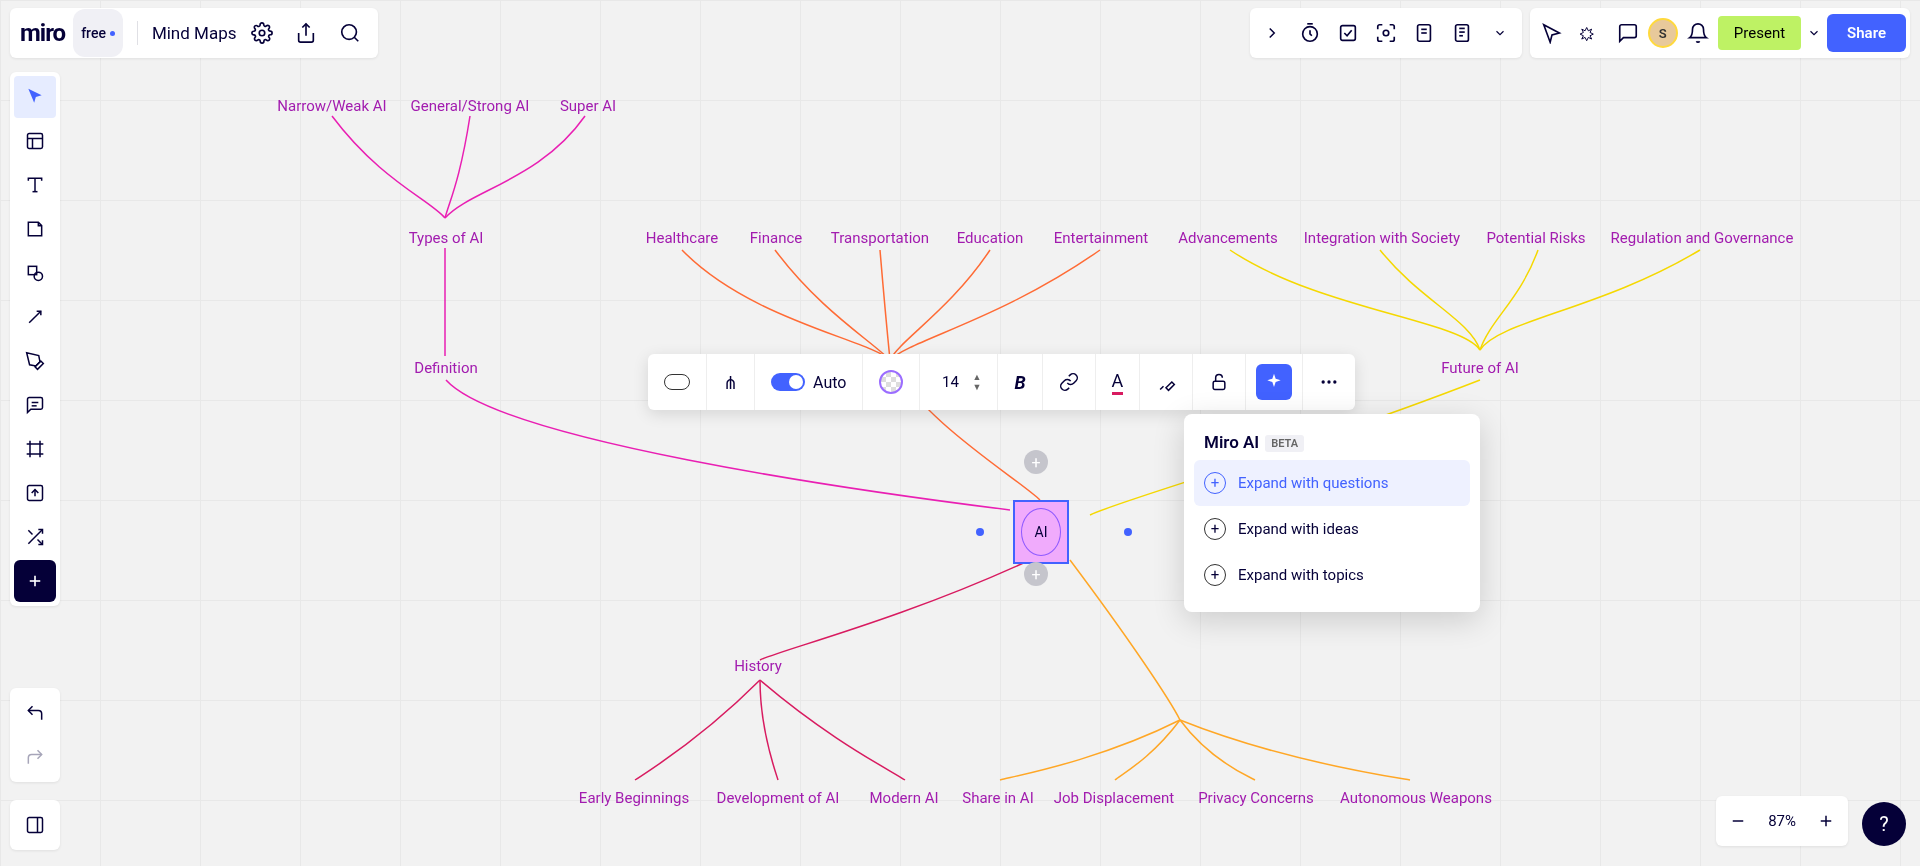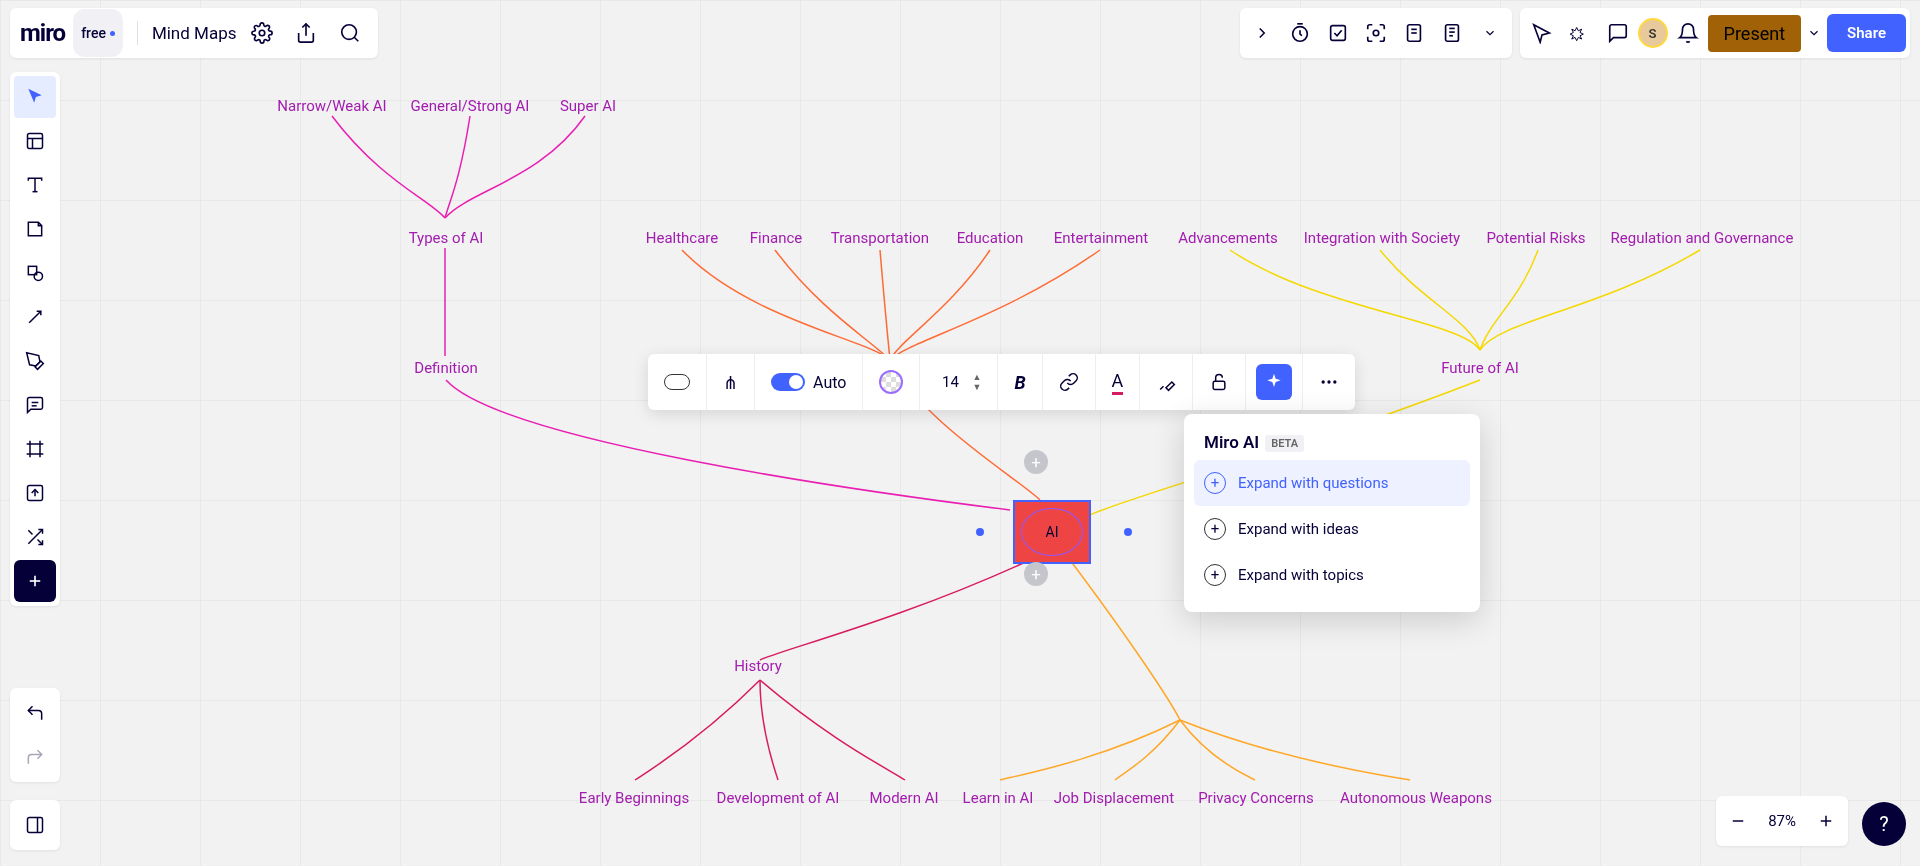--- a/index.html
+++ b/index.html
@@ -8,33 +8,33 @@
 .top-left{position:absolute;top:8px;left:10px;display:flex;align-items:center;gap:8px;background:#fff;border-radius:6px;padding:6px 10px;height:50px;box-shadow:0 1px 3px rgba(0,0,0,.08);}
 .logo{font-weight:700;font-size:24px;letter-spacing:-1px;}
 .plan-badge{background:#f0f0f5;padding:16px 8px;border-radius:12px;font-size:14px;font-weight:500;display:flex;align-items:center;gap:4px;}
 .dot{width:5px;height:5px;background:#4262ff;border-radius:50%;}
 .divider{width:1px;height:24px;background:#e0e0e5;margin:0 6px;}
 .board-name{font-size:17px;font-weight:400;text-align:right;}
 .icon-btn{width:36px;height:36px;display:flex;align-items:center;justify-content:center;border:none;background:transparent;cursor:pointer;border-radius:4px;}
 .top-right{position:absolute;top:8px;right:10px;display:flex;gap:8px;align-items:center;}
 .tr-group{background:#fff;border-radius:6px;padding:4px;display:flex;align-items:center;gap:2px;height:50px;box-shadow:0 1px 3px rgba(0,0,0,.08);}
 .avatar{width:30px;height:30px;border-radius:50%;background:#e8c99b;display:flex;align-items:center;justify-content:center;font-size:13px;font-weight:600;color:#333;border:2px solid #ffd93d;}
-.present-btn{background:#a16207;border:none;padding:8px 16px;font-size:18px;cursor:pointer;border-radius:4px;display:flex;align-items:center;gap:6px;}
+.present-btn{background:#bef264;border:none;padding:8px 16px;font-size:15px;cursor:pointer;border-radius:4px;display:flex;align-items:center;gap:6px;}
 .share-btn{background:#4262ff;color:#fff;border:none;padding:10px 20px;font-size:15px;font-weight:600;cursor:pointer;border-radius:6px;}
 .left-toolbar{position:absolute;left:10px;top:72px;width:50px;background:#fff;border-radius:6px;display:flex;flex-direction:column;padding:4px;gap:2px;box-shadow:0 1px 3px rgba(0,0,0,.08);}
 .tool{width:42px;height:42px;display:flex;align-items:center;justify-content:center;border-radius:4px;cursor:pointer;}
 .tool.active{background:#e6ecff;}
 .tool.dark{background:#050038;color:#fff;border-radius:6px;}
 .left-toolbar-2{position:absolute;left:10px;top:688px;width:50px;background:#fff;border-radius:6px;display:flex;flex-direction:column;padding:4px;gap:2px;box-shadow:0 1px 3px rgba(0,0,0,.08);}
 .left-toolbar-3{position:absolute;left:10px;top:800px;width:50px;background:#fff;border-radius:6px;display:flex;flex-direction:column;padding:4px;box-shadow:0 1px 3px rgba(0,0,0,.08);}
 .zoom-bar{position:absolute;bottom:20px;right:72px;background:#fff;border-radius:6px;display:flex;align-items:center;padding:4px;height:50px;box-shadow:0 1px 3px rgba(0,0,0,.08);}
 .zoom-val{font-size:15px;padding:0 12px;}
 .help-btn{position:absolute;bottom:20px;right:14px;width:44px;height:44px;background:#050038;color:#fff;border-radius:50%;display:flex;align-items:center;justify-content:center;font-size:20px;cursor:pointer;}
 .node{position:absolute;font-size:15px;color:#a21caf;white-space:nowrap;transform:translate(-50%,-50%);}
-.center-node{position:absolute;left:1013px;top:500px;width:78px;height:64px;border:2px solid #4262ff;background:#ef4444;}
+.center-node{position:absolute;left:1013px;top:500px;width:56px;height:64px;border:2px solid #4262ff;background:#f0abfc;}
 .center-node-inner{position:absolute;left:6px;top:6px;right:6px;bottom:6px;border:1.5px solid #8e59ff;border-radius:50%;display:flex;align-items:center;justify-content:center;font-size:14px;}
 .handle-dot{position:absolute;width:8px;height:8px;background:#4262ff;border-radius:50%;}
 .plus-handle{position:absolute;width:24px;height:24px;background:#c5c5cc;border-radius:50%;display:flex;align-items:center;justify-content:center;color:#fff;font-size:16px;}
 svg.connector{position:absolute;inset:0;width:100%;height:100%;pointer-events:none;}
 .context-bar{position:absolute;left:648px;top:354px;background:#fff;border-radius:6px;display:flex;align-items:center;height:56px;box-shadow:0 4px 16px rgba(0,0,0,.12);}
 .cb-cell{padding:0 16px;height:56px;display:flex;align-items:center;gap:8px;border-right:1px solid #eee;}
 .cb-cell:last-child{border-right:none;}
 .toggle{width:34px;height:18px;background:#4262ff;border-radius:10px;position:relative;}
 .toggle::after{content:"";position:absolute;right:2px;top:2px;width:14px;height:14px;background:#fff;border-radius:50%;}
 .ai-btn-active{background:#4262ff;width:36px;height:36px;border-radius:6px;display:flex;align-items:center;justify-content:center;}
@@ -106,21 +106,21 @@
 <div class="node" style="left:1382px;top:238px">Integration with Society</div>
 <div class="node" style="left:1536px;top:238px">Potential Risks</div>
 <div class="node" style="left:1702px;top:238px">Regulation and Governance</div>
 <div class="node" style="left:1480px;top:368px">Future of AI</div>
 
 <div class="node" style="left:758px;top:666px">History</div>
 <div class="node" style="left:634px;top:798px">Early Beginnings</div>
 <div class="node" style="left:778px;top:798px">Development of AI</div>
 <div class="node" style="left:904px;top:798px">Modern AI</div>
 
-<div class="node" style="left:998px;top:798px">Learn in AI</div>
+<div class="node" style="left:998px;top:798px">Share in AI</div>
 <div class="node" style="left:1114px;top:798px">Job Displacement</div>
 <div class="node" style="left:1256px;top:798px">Privacy Concerns</div>
 <div class="node" style="left:1416px;top:798px">Autonomous Weapons</div>
 
 <div class="center-node">
   <div class="center-node-inner">AI</div>
 </div>
 <div class="handle-dot" style="left:976px;top:528px"></div>
 <div class="handle-dot" style="left:1124px;top:528px"></div>
 <div class="plus-handle" style="left:1024px;top:450px">+</div>

